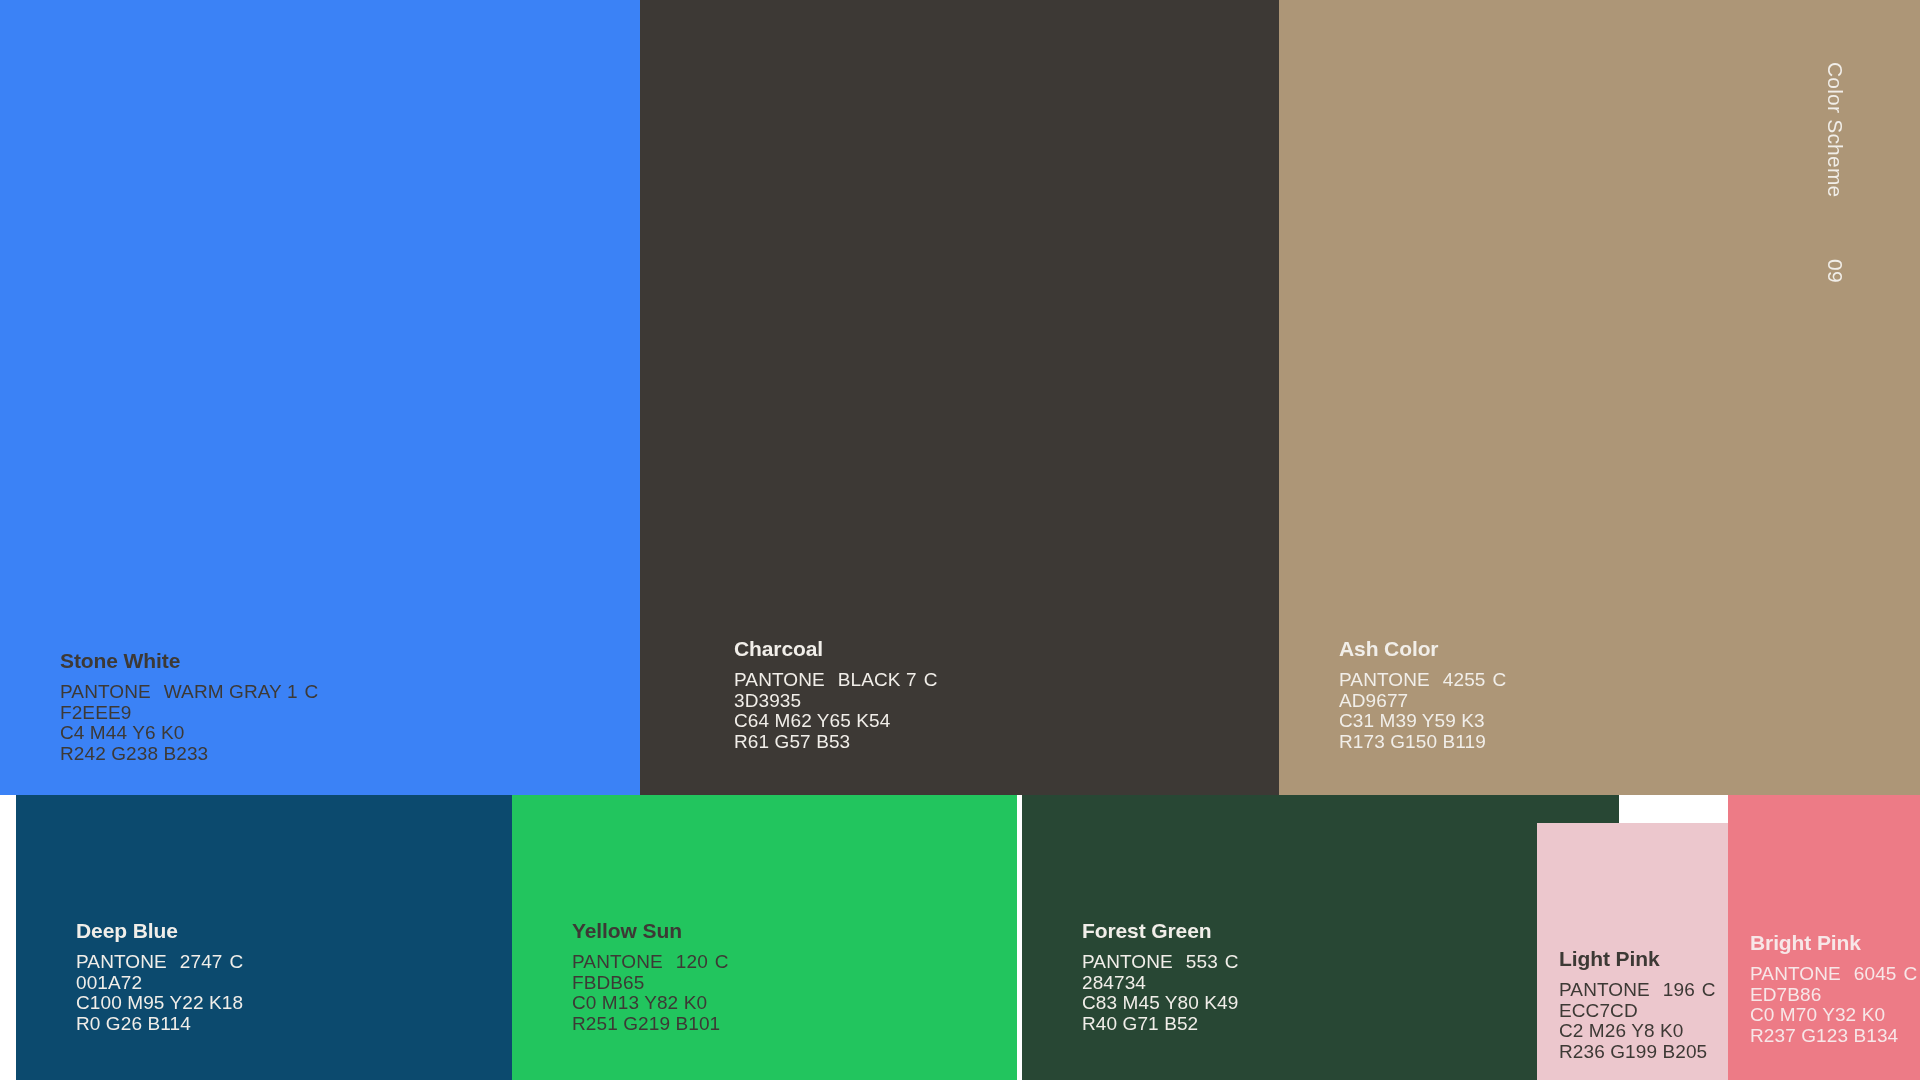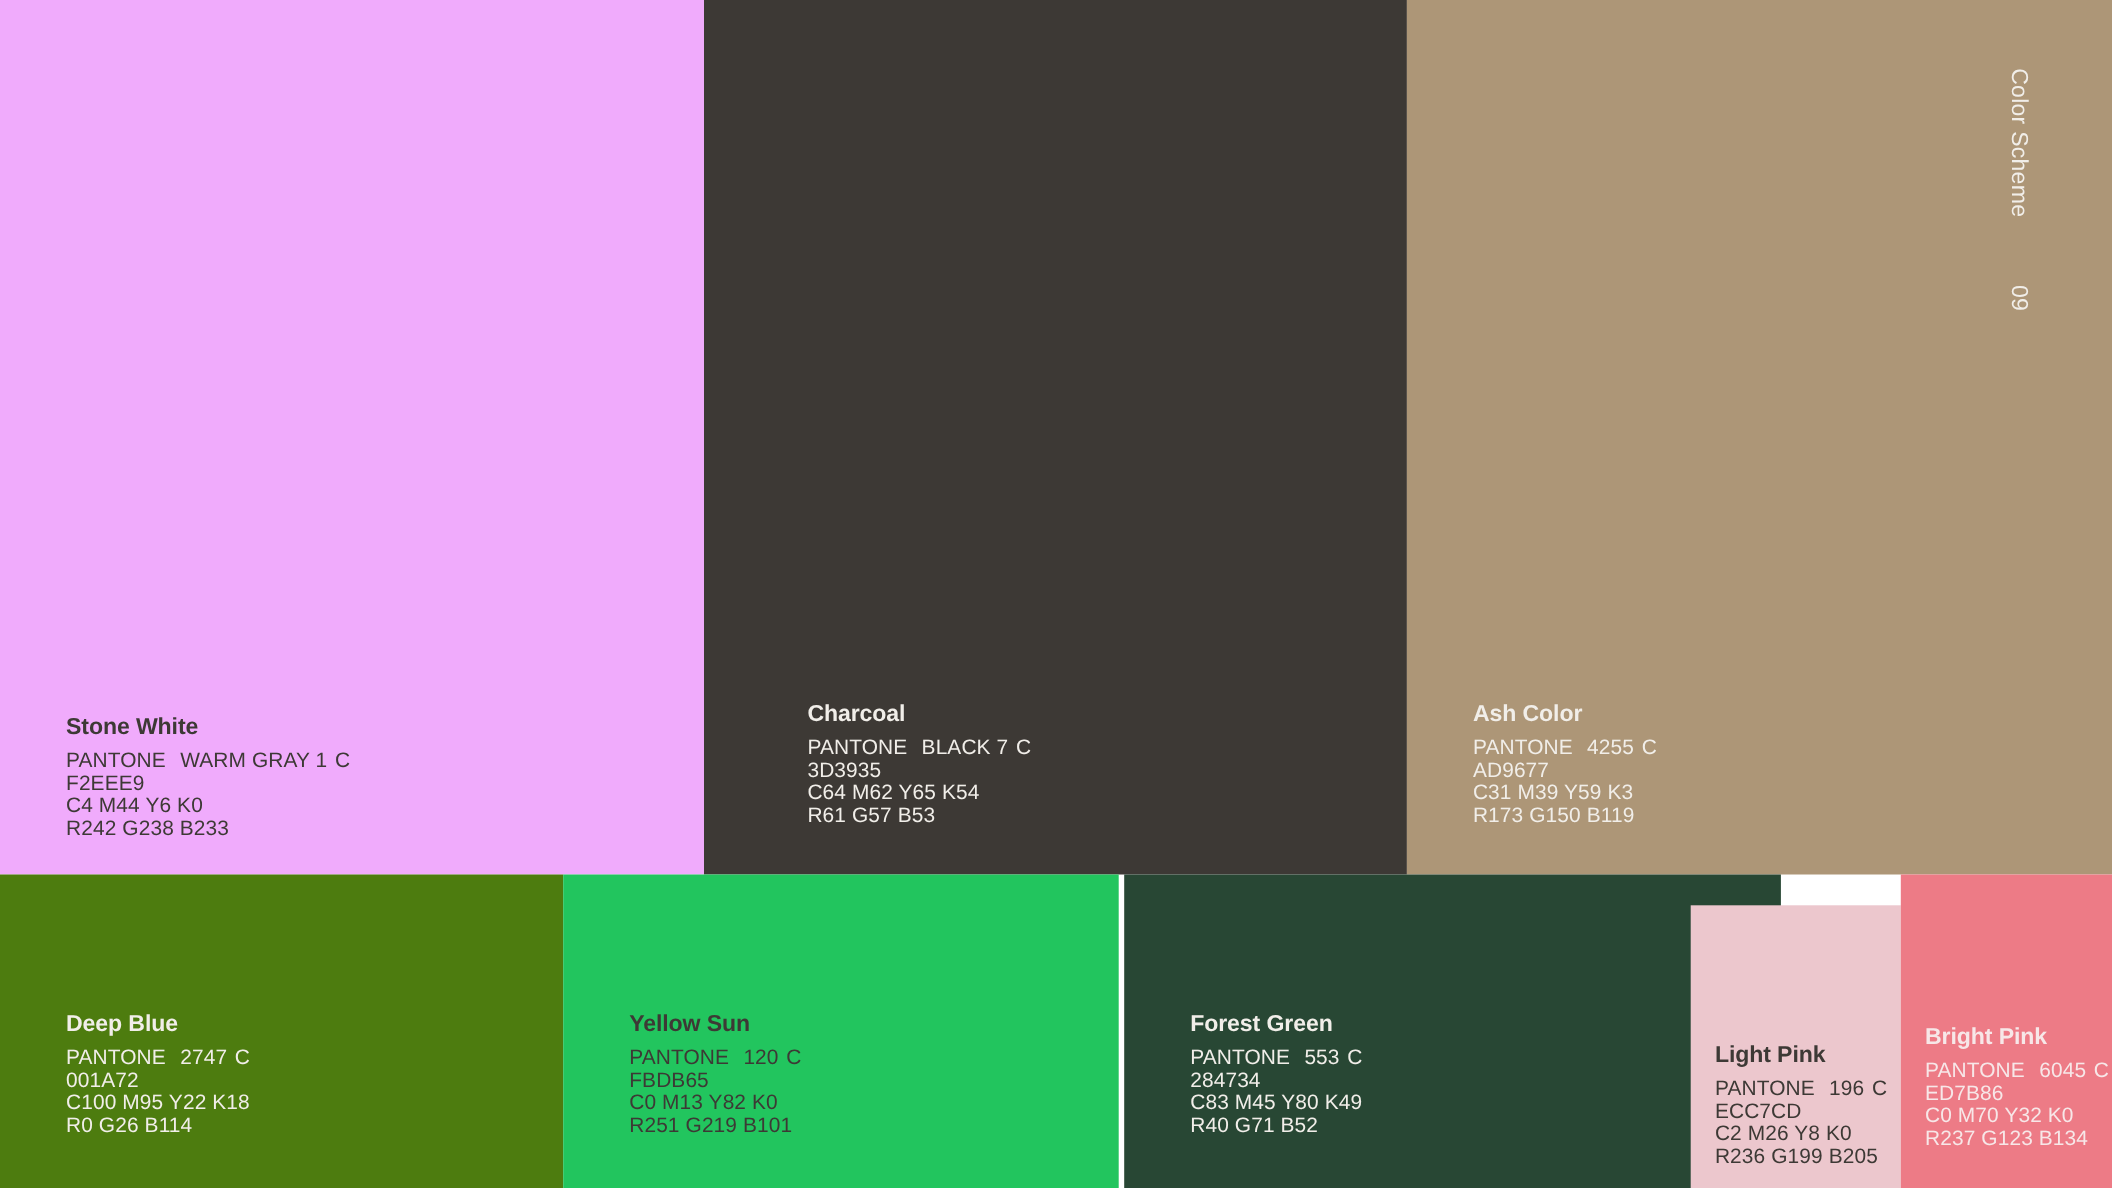--- a/index.html
+++ b/index.html
@@ -75,21 +75,21 @@
   }
   .vtext-number {
     font-weight: 400;
   }
 </style>
 </head>
 <body>
 
 <div class="board">
 
-  <div class="swatch" style="left: 0px; top: 0px; width: 640px; height: 795px; background-color: #f0abfc; color: rgb(61, 57, 53);">
+  <div class="swatch" style="left: 0px; top: 0px; width: 640px; height: 795px; background-color: #3b82f6; color: rgb(61, 57, 53);">
     <div class="swatch-info" style="top:650px;">
       <div class="swatch-name">Stone White</div>
       <div class="spec-line spec-pantone">
         <span class="pantone-word">PANTONE</span><span class="pantone-code">WARM GRAY 1</span><span>C</span>
       </div>
       <div class="spec-line">F2EEE9</div>
       <div class="spec-line">C4 M44 Y6 K0</div>
       <div class="spec-line">R242 G238 B233</div>
     </div>
   </div>
@@ -116,21 +116,21 @@
       <div class="spec-line">C31 M39 Y59 K3</div>
       <div class="spec-line">R173 G150 B119</div>
     </div>
 
     <div class="vcaption" style="left:546px; top:62px;">
       <span class="vtext vtext-title">Color Scheme</span>
       <span class="vtext vtext-number" style="margin-top:62px;">09</span>
     </div>
   </div>
 
-  <div class="swatch" style="left: 0px; top: 795px; width: 512px; height: 285px; background-color: #4d7c0f; color: rgb(241, 238, 233);">
+  <div class="swatch" style="left: 16px; top: 795px; width: 512px; height: 285px; background-color: #0c4a6e; color: rgb(241, 238, 233);">
     <div class="swatch-info" style="top:125px;">
       <div class="swatch-name">Deep Blue</div>
       <div class="spec-line spec-pantone">
         <span class="pantone-word">PANTONE</span><span class="pantone-code">2747</span><span>C</span>
       </div>
       <div class="spec-line">001A72</div>
       <div class="spec-line">C100 M95 Y22 K18</div>
       <div class="spec-line">R0 G26 B114</div>
     </div>
   </div>

